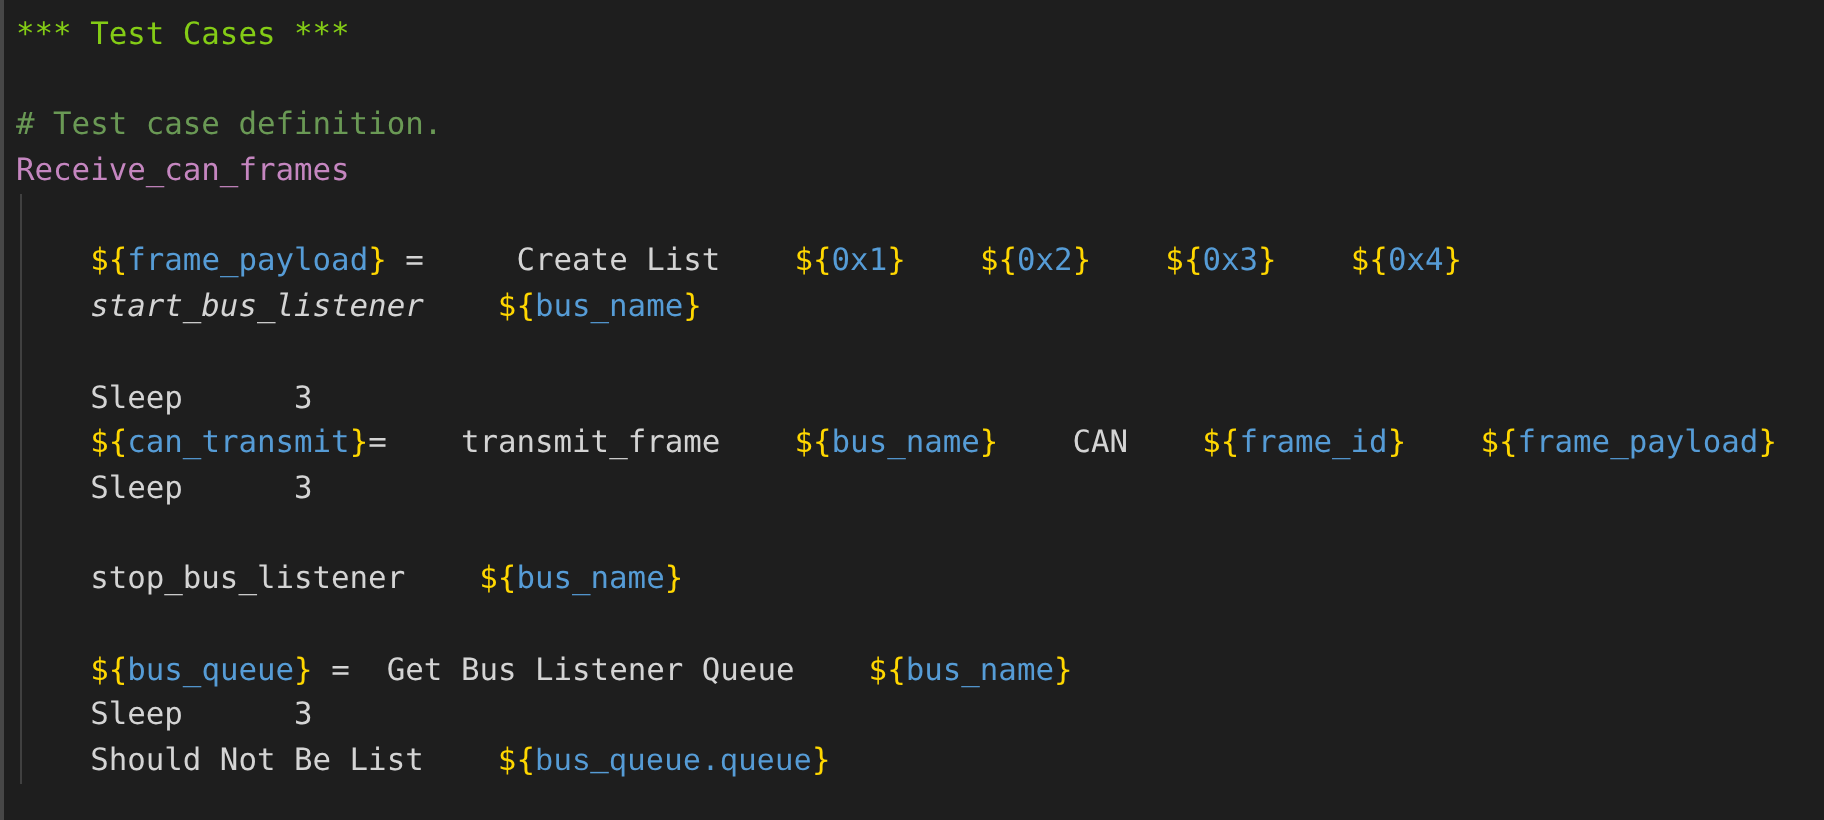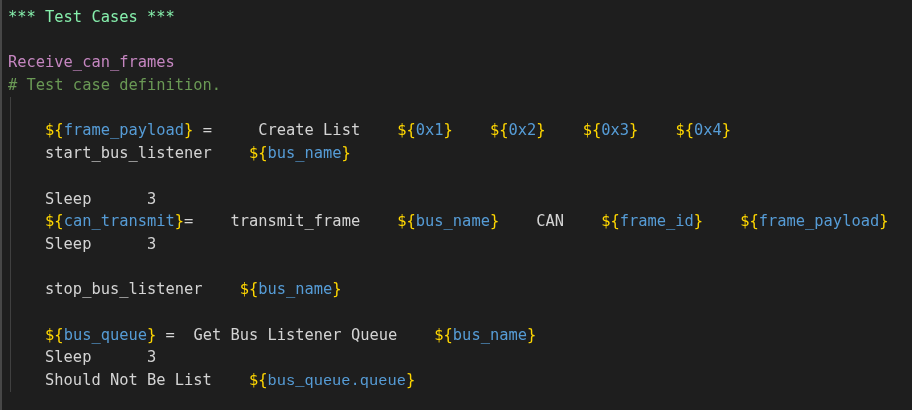--- a/index.html
+++ b/index.html
@@ -32,27 +32,27 @@
     height: 295px;
     pointer-events: none;
   }
 </style>
 </head>
 <body style="background: rgb(30, 30, 30);">
 
 <div class="editor" style="background: rgb(30, 30, 30); border-left-color: rgb(71, 71, 71);">
   <div class="indent-guide" style="background: rgb(64, 64, 64);"></div>
   <div class="code-area" id="code-area">
-      <div class="line"><span style="color: #86efac;">*** Test Cases ***</span></div>
+      <div class="line"><span style="color: #84cc16;">*** Test Cases ***</span></div>
       <div class="line"></div>
+      <div class="line"><span style="color: rgb(106, 153, 85);"># Test case definition.</span></div>
       <div class="line"><span style="color: rgb(197, 134, 192);">Receive_can_frames</span></div>
-      <div class="line"><span style="color: rgb(106, 153, 85);"># Test case definition.</span></div>
       <div class="line"></div>
       <div class="line"><span style="color: rgb(212, 212, 212);">    </span><span style="color: rgb(255, 215, 0);">${</span><span style="color: rgb(86, 156, 214);">frame_payload</span><span style="color: rgb(255, 215, 0);">}</span><span style="color: rgb(212, 212, 212);"> =     Create List    </span><span style="color: rgb(255, 215, 0);">${</span><span style="color: rgb(86, 156, 214);">0x1</span><span style="color: rgb(255, 215, 0);">}</span><span style="color: rgb(212, 212, 212);">    </span><span style="color: rgb(255, 215, 0);">${</span><span style="color: rgb(86, 156, 214);">0x2</span><span style="color: rgb(255, 215, 0);">}</span><span style="color: rgb(212, 212, 212);">    </span><span style="color: rgb(255, 215, 0);">${</span><span style="color: rgb(86, 156, 214);">0x3</span><span style="color: rgb(255, 215, 0);">}</span><span style="color: rgb(212, 212, 212);">    </span><span style="color: rgb(255, 215, 0);">${</span><span style="color: rgb(86, 156, 214);">0x4</span><span style="color: rgb(255, 215, 0);">}</span></div>
-      <div class="line"><span style="color: rgb(212, 212, 212);">    start_bus_listener    </span><span style="color: rgb(255, 215, 0);">${</span><span style="color: rgb(86, 156, 214);">bus_name</span><span style="color: rgb(255, 215, 0);">}</span></div>
+      <div class="line"><span style="color: rgb(212, 212, 212); font-style: italic;">    start_bus_listener    </span><span style="color: rgb(255, 215, 0);">${</span><span style="color: rgb(86, 156, 214);">bus_name</span><span style="color: rgb(255, 215, 0);">}</span></div>
       <div class="line"></div>
       <div class="line"><span style="color: rgb(212, 212, 212);">    Sleep      3</span></div>
       <div class="line"><span style="color: rgb(212, 212, 212);">    </span><span style="color: rgb(255, 215, 0);">${</span><span style="color: rgb(86, 156, 214);">can_transmit</span><span style="color: rgb(255, 215, 0);">}</span><span style="color: rgb(212, 212, 212);">=    transmit_frame    </span><span style="color: rgb(255, 215, 0);">${</span><span style="color: rgb(86, 156, 214);">bus_name</span><span style="color: rgb(255, 215, 0);">}</span><span style="color: rgb(212, 212, 212);">    CAN    </span><span style="color: rgb(255, 215, 0);">${</span><span style="color: rgb(86, 156, 214);">frame_id</span><span style="color: rgb(255, 215, 0);">}</span><span style="color: rgb(212, 212, 212);">    </span><span style="color: rgb(255, 215, 0);">${</span><span style="color: rgb(86, 156, 214);">frame_payload</span><span style="color: rgb(255, 215, 0);">}</span></div>
       <div class="line"><span style="color: rgb(212, 212, 212);">    Sleep      3</span></div>
       <div class="line"></div>
       <div class="line"><span style="color: rgb(212, 212, 212);">    stop_bus_listener    </span><span style="color: rgb(255, 215, 0);">${</span><span style="color: rgb(86, 156, 214);">bus_name</span><span style="color: rgb(255, 215, 0);">}</span></div>
       <div class="line"></div>
       <div class="line"><span style="color: rgb(212, 212, 212);">    </span><span style="color: rgb(255, 215, 0);">${</span><span style="color: rgb(86, 156, 214);">bus_queue</span><span style="color: rgb(255, 215, 0);">}</span><span style="color: rgb(212, 212, 212);"> =  Get Bus Listener Queue    </span><span style="color: rgb(255, 215, 0);">${</span><span style="color: rgb(86, 156, 214);">bus_name</span><span style="color: rgb(255, 215, 0);">}</span></div>
       <div class="line"><span style="color: rgb(212, 212, 212);">    Sleep      3</span></div>
       <div class="line"><span style="color: rgb(212, 212, 212);">    Should Not Be List    </span><span style="color: rgb(255, 215, 0);">${</span><span style="color: rgb(86, 156, 214); font-family: Liberation Mono, monospace;">bus_queue.queue</span><span style="color: rgb(255, 215, 0);">}</span></div>

